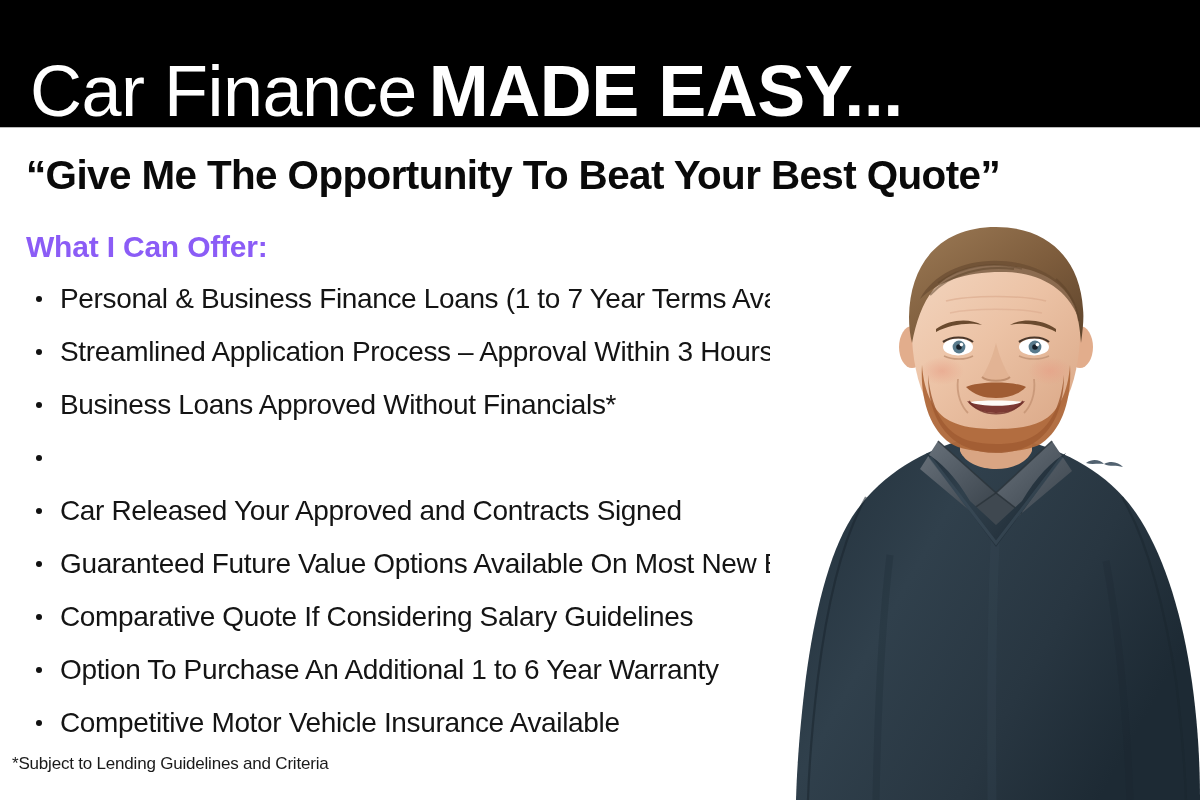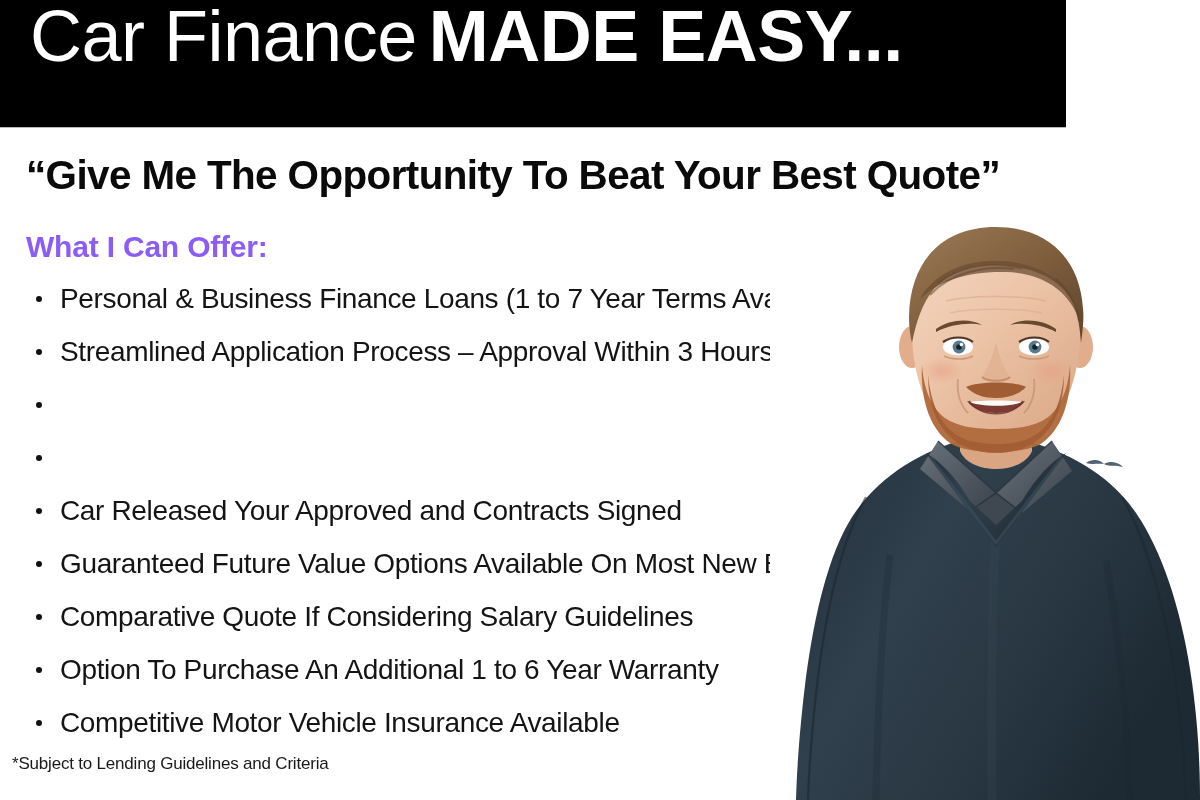--- a/index.html
+++ b/index.html
@@ -12,24 +12,24 @@
   .poster {
     position:relative;
     width:1200px; height:800px;
     background:#ffffff;
     overflow:hidden;
   }
 
   
   .banner {
     position:absolute; left:0; top:0;
-    width:1066px; height:128px;
+    width:1200px; height:128px;
     background:#000000;
     border-bottom:1px solid #b9b9b9;
-    display:flex; align-items:flex-start;
+    display:flex; align-items:flex-end;
   }
   .banner-title {
     margin-left:30px;
     color:#ffffff;
     font-size:72px;
     line-height:72px;
     letter-spacing:-0.5px;
     white-space:nowrap;
     font-weight:400;
   }
@@ -122,20 +122,21 @@
     <li class="bullet">
       <span class="dot"></span>
       <span>Personal &amp; Business Finance Loans (1 to 7 Year Terms Available)</span>
     </li>
     <li class="bullet">
       <span class="dot"></span>
       <span>Streamlined Application Process – Approval Within 3 Hours*</span>
     </li>
     <li class="bullet">
       <span class="dot"></span>
+      <span>Business Loans Approved Without Financials*</span>
     </li>
     <li class="bullet">
       <span class="dot"></span>
     </li>
     <li class="bullet">
       <span class="dot"></span>
       <span>Car Released Your Approved and Contracts Signed</span>
     </li>
     <li class="bullet">
       <span class="dot"></span>

